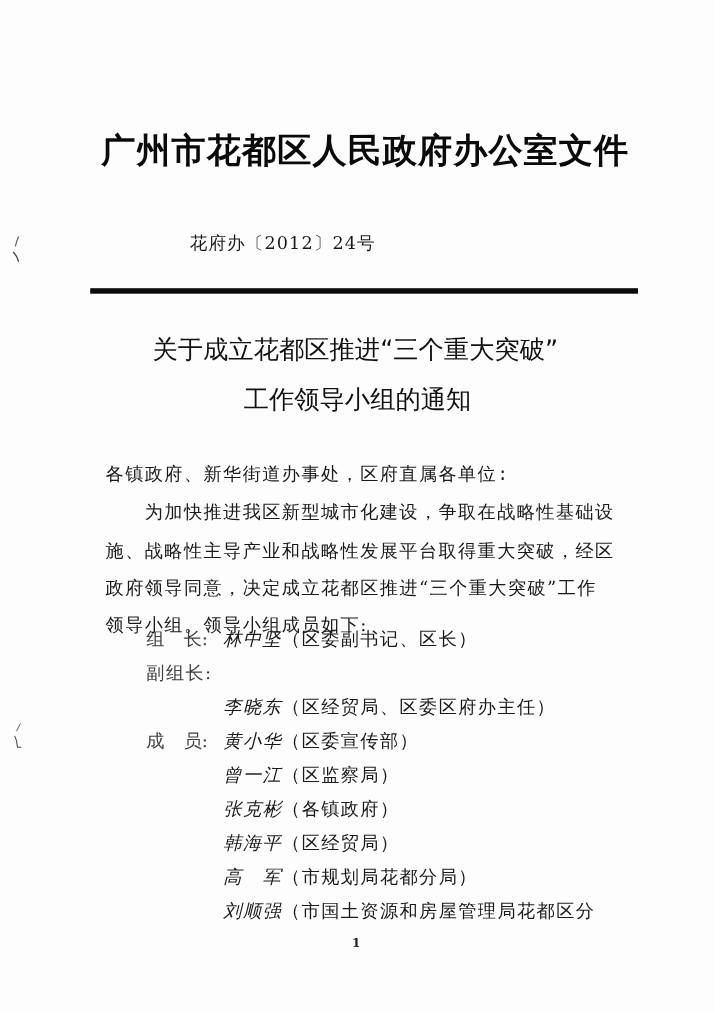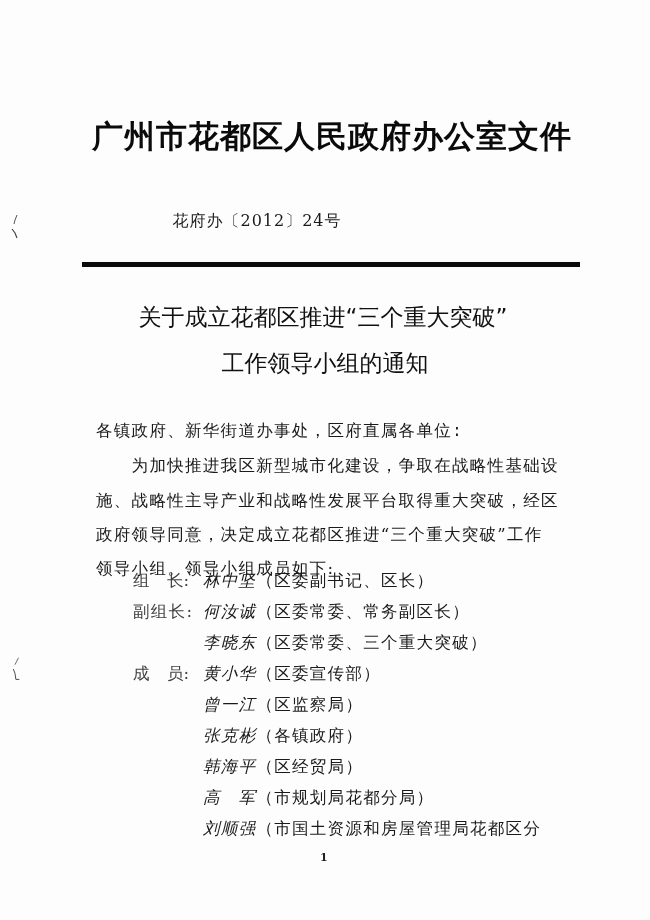--- a/index.html
+++ b/index.html
@@ -142,26 +142,23 @@
   </div>
 
   <div class="member-role" style="top:570px;">
     <span class="c1">组</span><span class="c2">长:</span>
   </div>
   <div class="member-entry" style="top:570px;">
     <span class="name">林中坚</span><span>（区委副书记、区长）</span>
   </div>
 
   <div class="member-role wide" style="top:601px;">副组长:</div>
-  <div class="member-entry" style="top:601px;">
-    <span class="name">何汝诚</span><span>（区委常委、常务副区长）</span>
-  </div>
 
   <div class="member-entry" style="top:632px;">
-    <span class="name">李晓东</span><span>（区委常委、三个重大突破）</span>
+    <span class="name">李晓东</span><span>（区经贸局、区委区府办主任）</span>
   </div>
 
   <div class="member-role" style="top:663px;">
     <span class="c1">成</span><span class="c2">员:</span>
   </div>
   <div class="member-entry" style="top:663px;">
     <span class="name">黄小华</span><span>（区委宣传部）</span>
   </div>
 
   <div class="member-entry" style="top:694px;">

